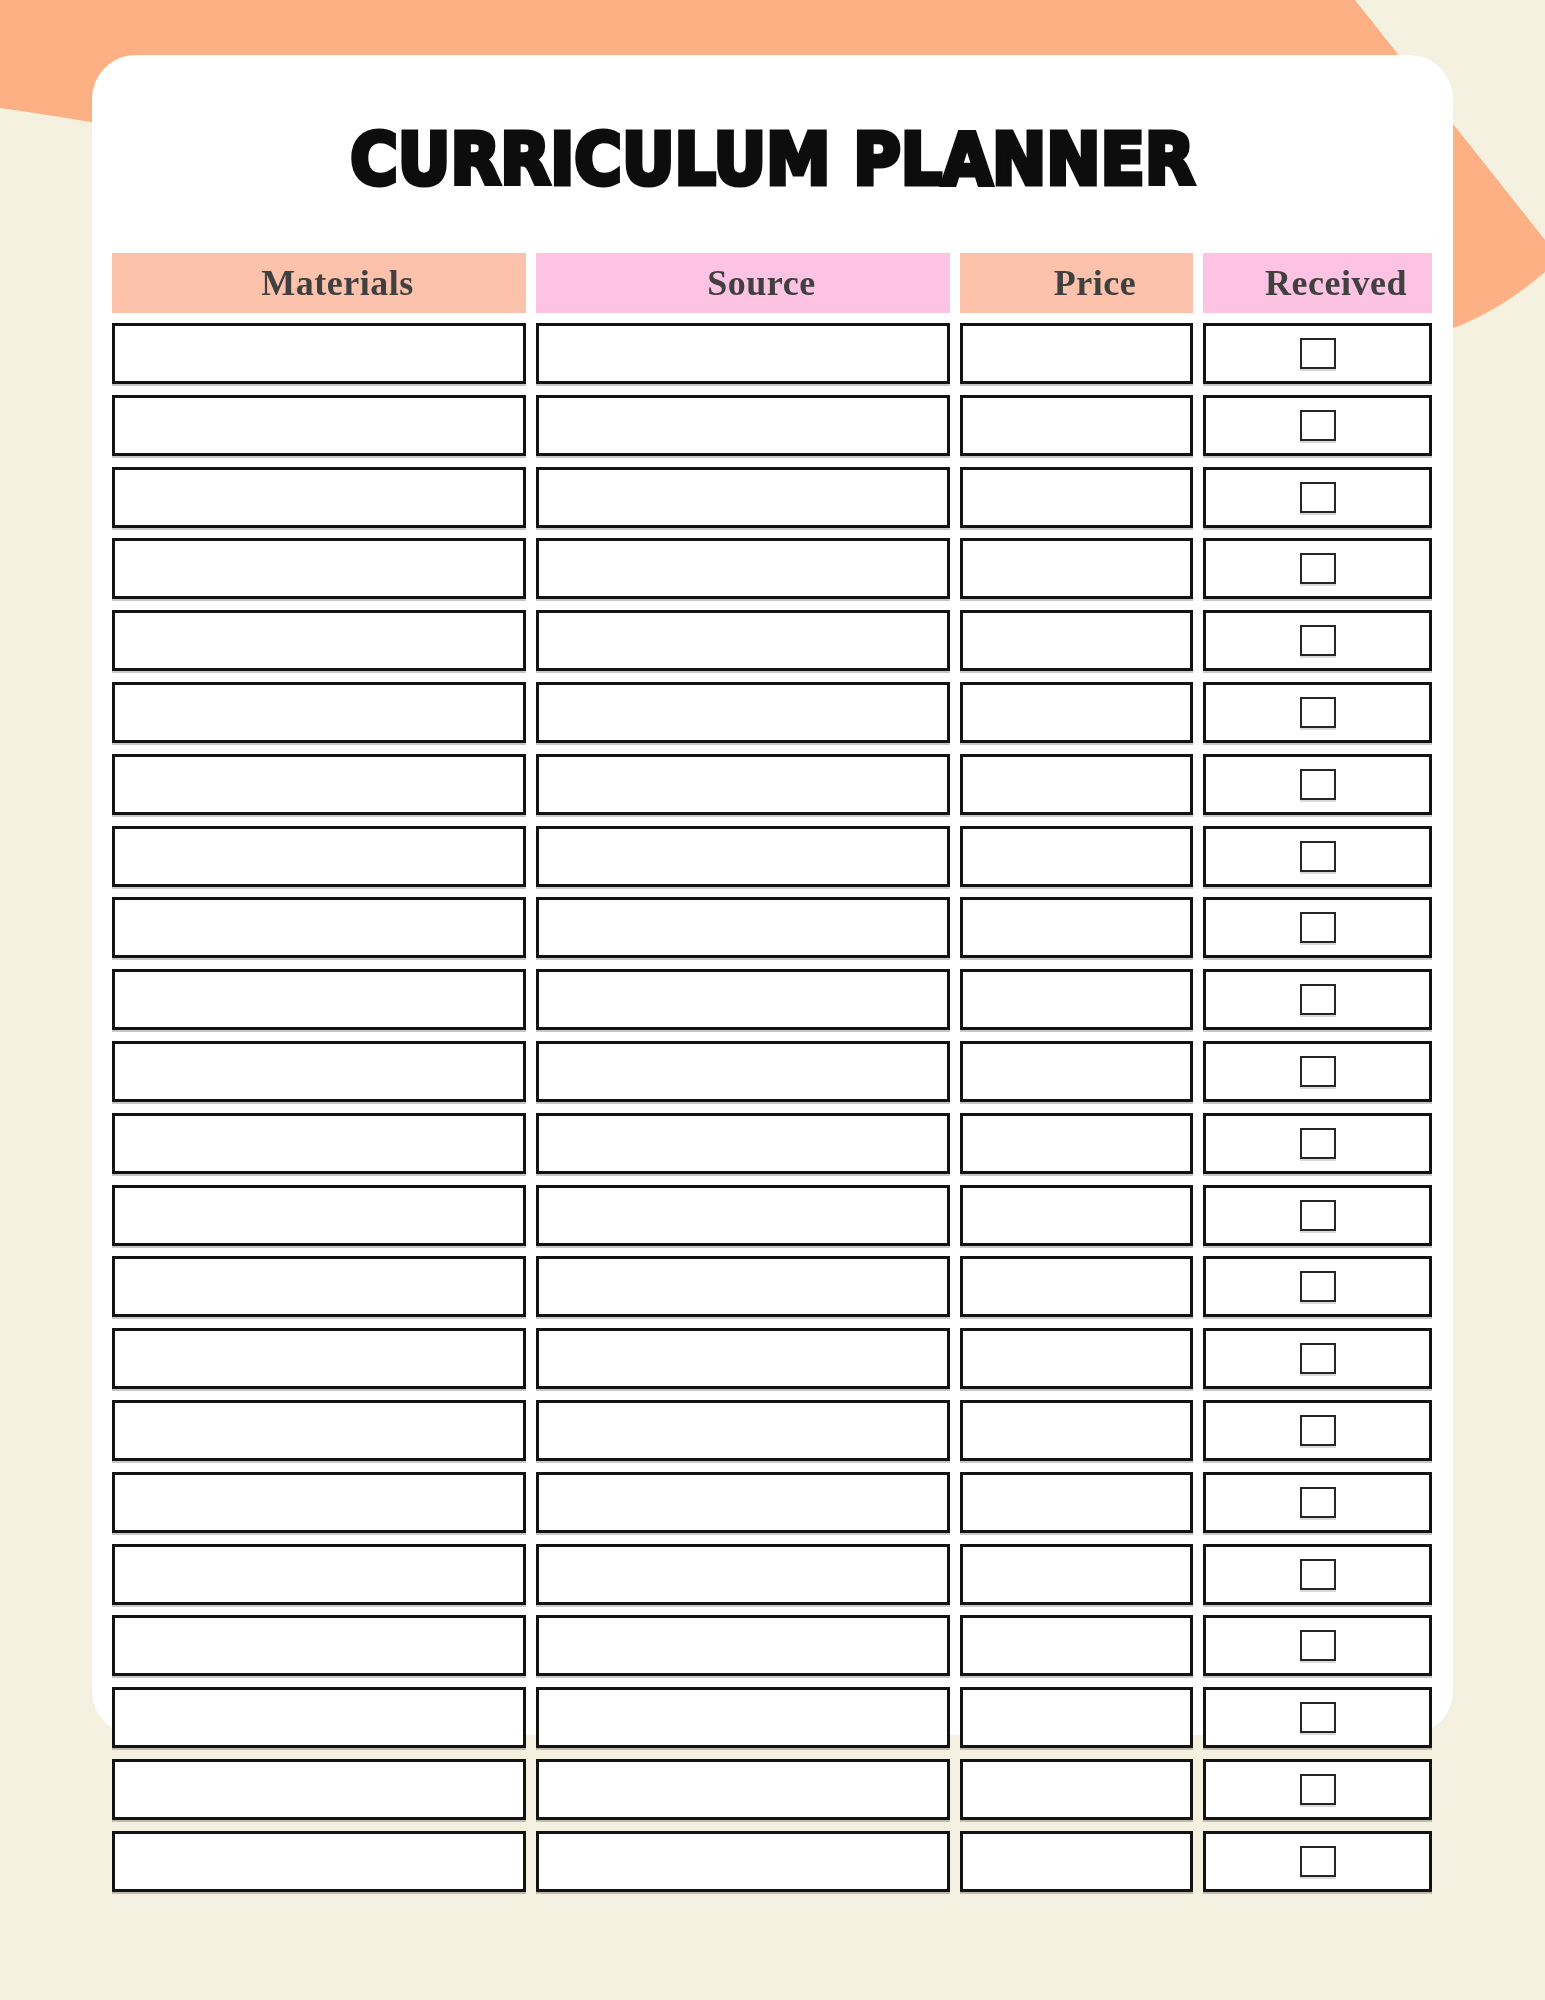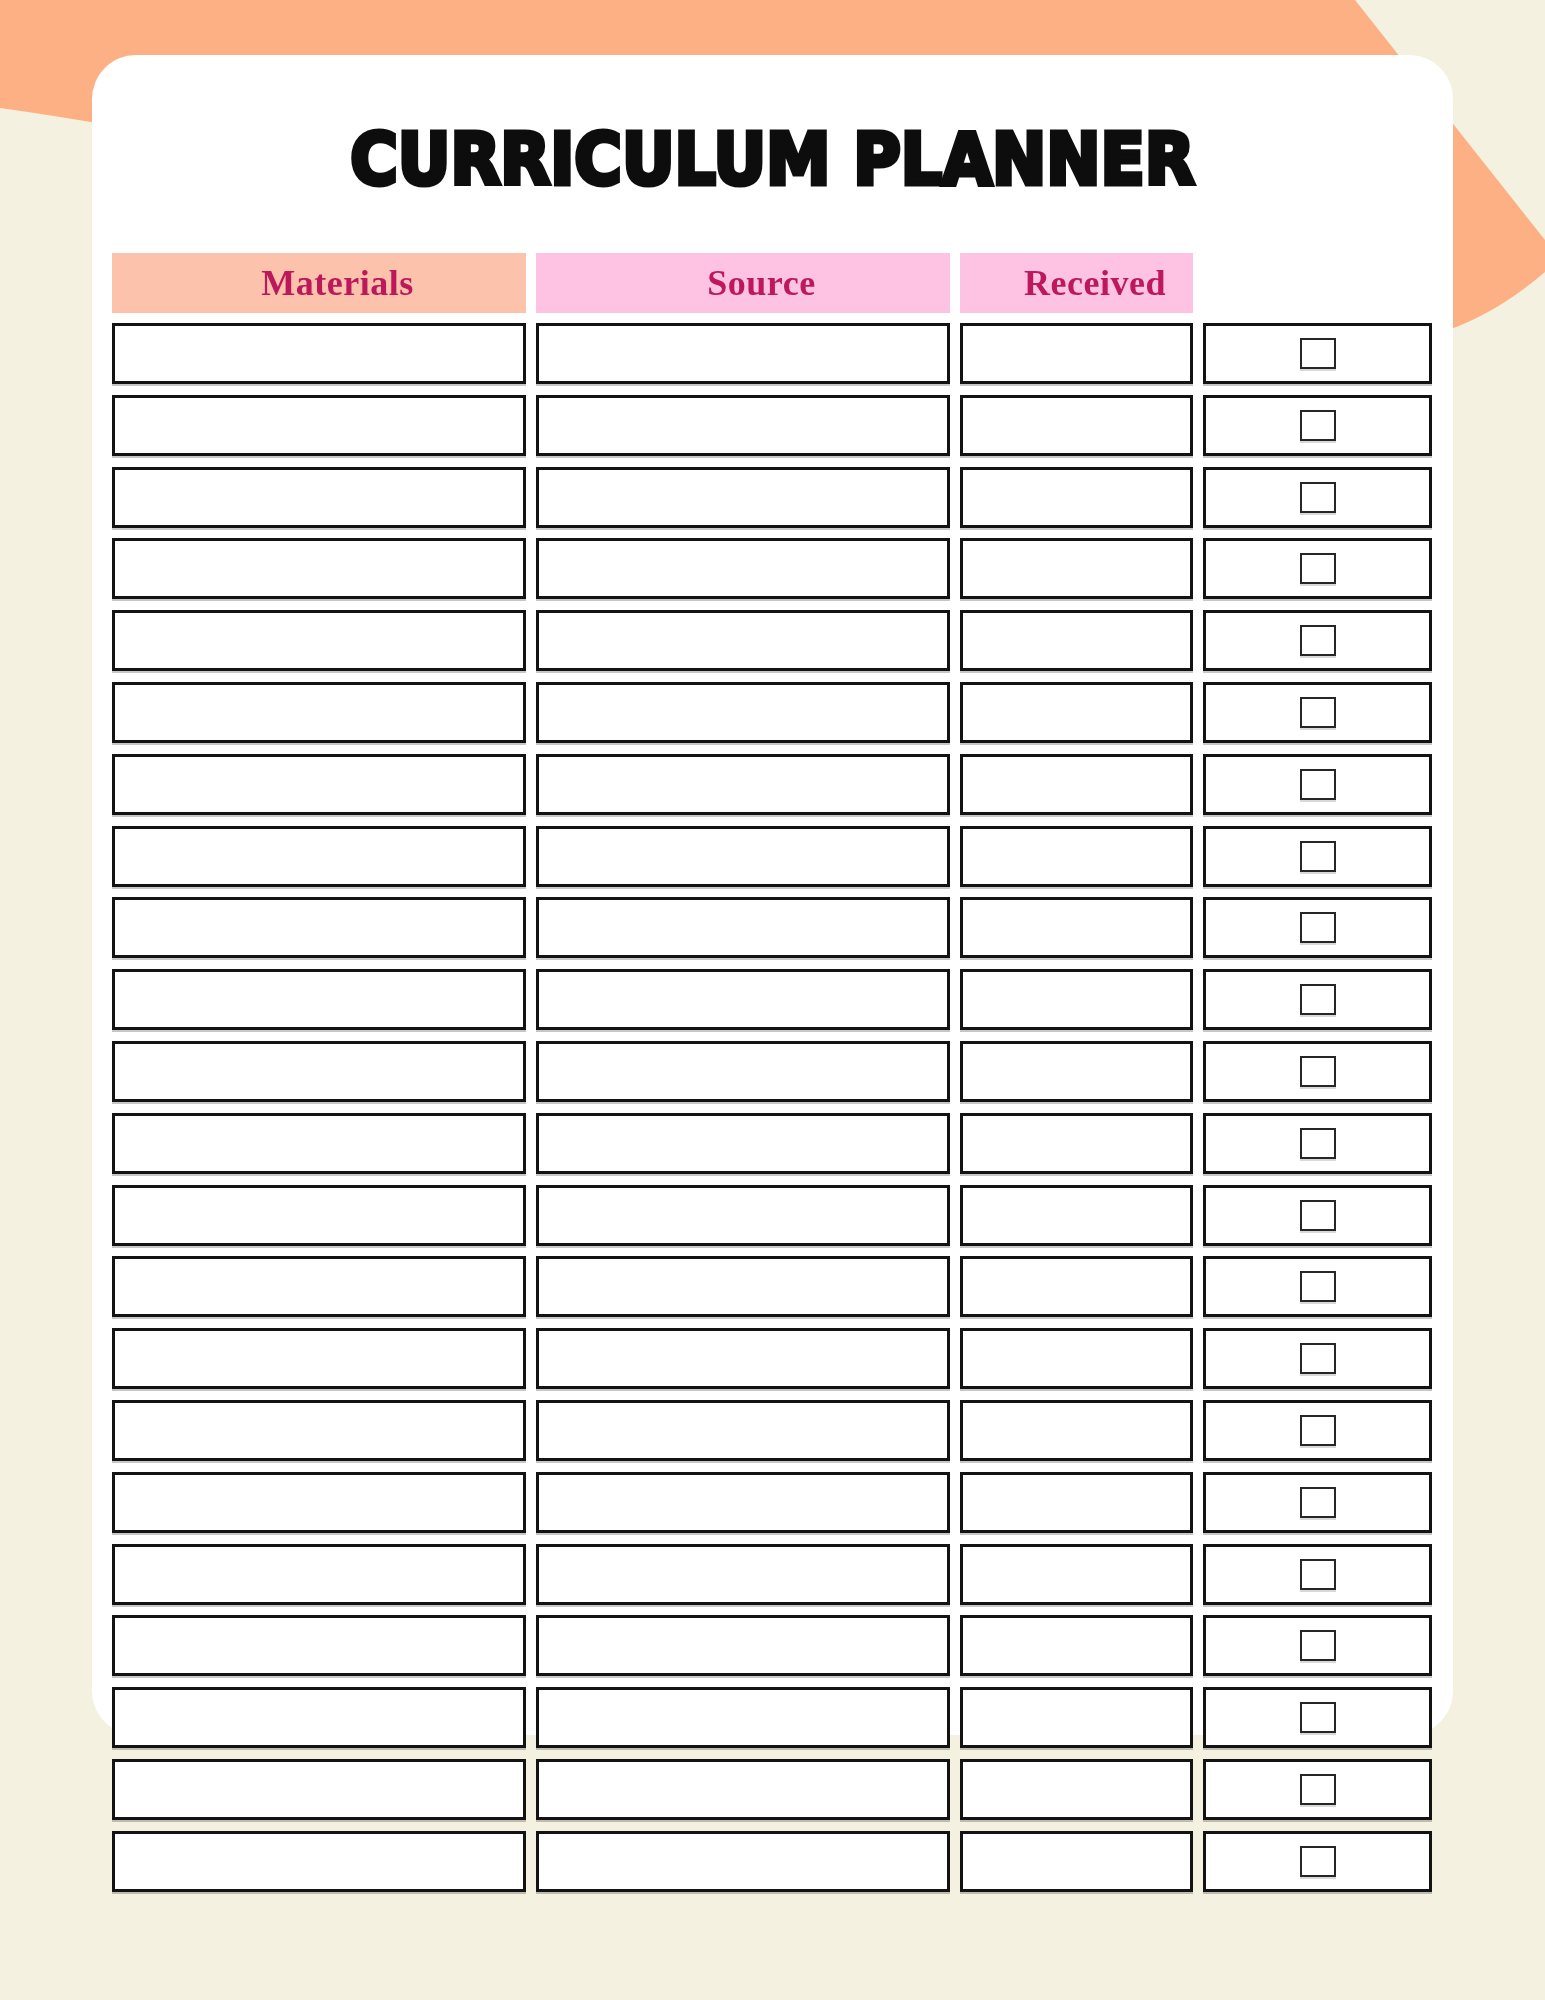--- a/index.html
+++ b/index.html
@@ -52,21 +52,21 @@
   }
 
   .header-row { height: 60px; }
   .hcell {
     display: flex;
     align-items: center;
     justify-content: center;
     font-family: "Liberation Serif", serif;
     font-weight: 700;
     font-size: 36px;
-    color: #be185d;
+    color: #404040;
     letter-spacing: 0.5px;
     padding-left: 37px;
   }
 
   .rows {
     margin-top: 10px;
     display: grid;
     grid-template-columns: 414px 414px 233px 229px;
     grid-auto-rows: 61px;
     column-gap: 10px;
@@ -110,20 +110,21 @@
 
 <div class="card">
 
   <h1 class="title">CURRICULUM PLANNER</h1>
 
   <div class="table-wrap">
 
     <div class="grid-cols header-row">
       <div class="hcell" style="background: rgb(252, 194, 171);">Materials</div>
       <div class="hcell" style="background: rgb(254, 195, 227);">Source</div>
+      <div class="hcell" style="background: rgb(252, 194, 171);">Price</div>
       <div class="hcell" style="background: rgb(254, 195, 227);">Received</div>
     </div>
 
     <div class="rows" id="rows-container">
   <div class="cell"></div>
   <div class="cell"></div>
   <div class="cell"></div>
   <div class="cell check">
     <span class="checkbox"></span>
   </div>

